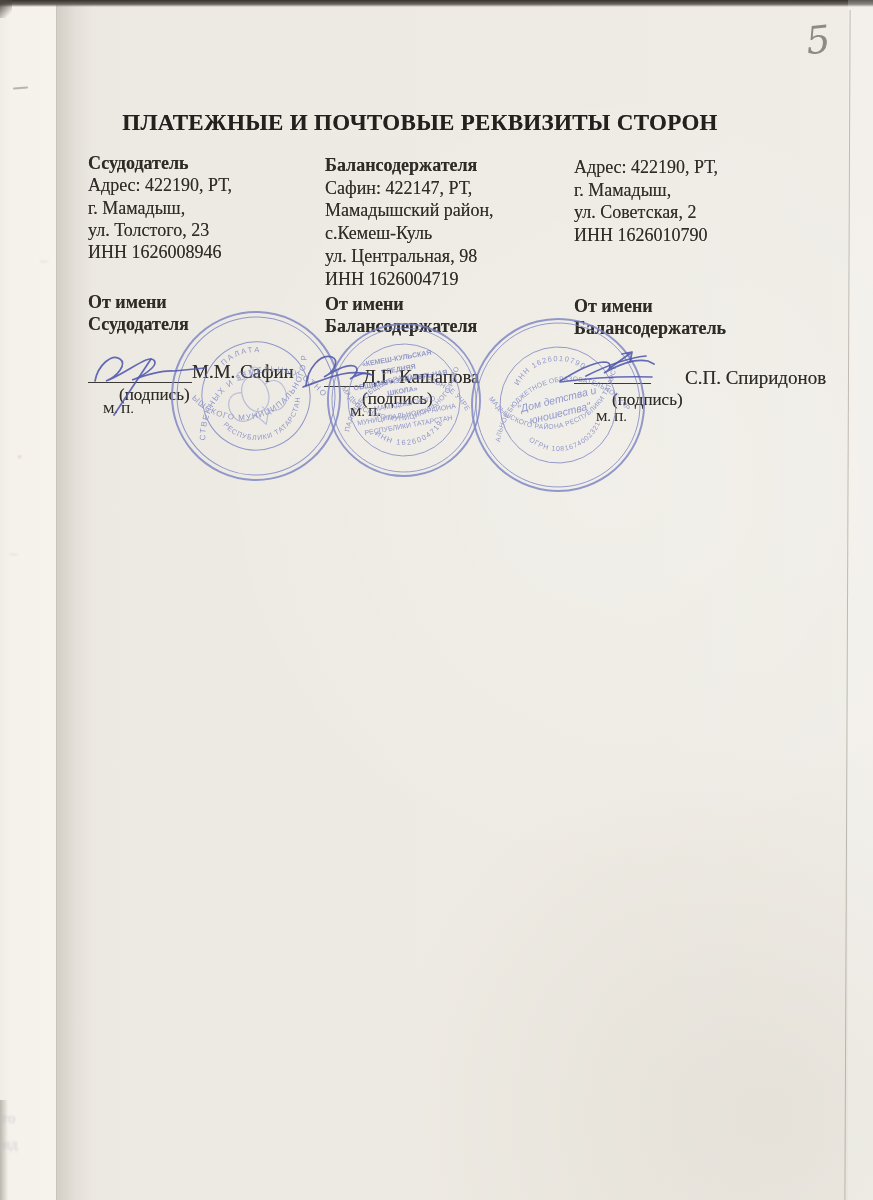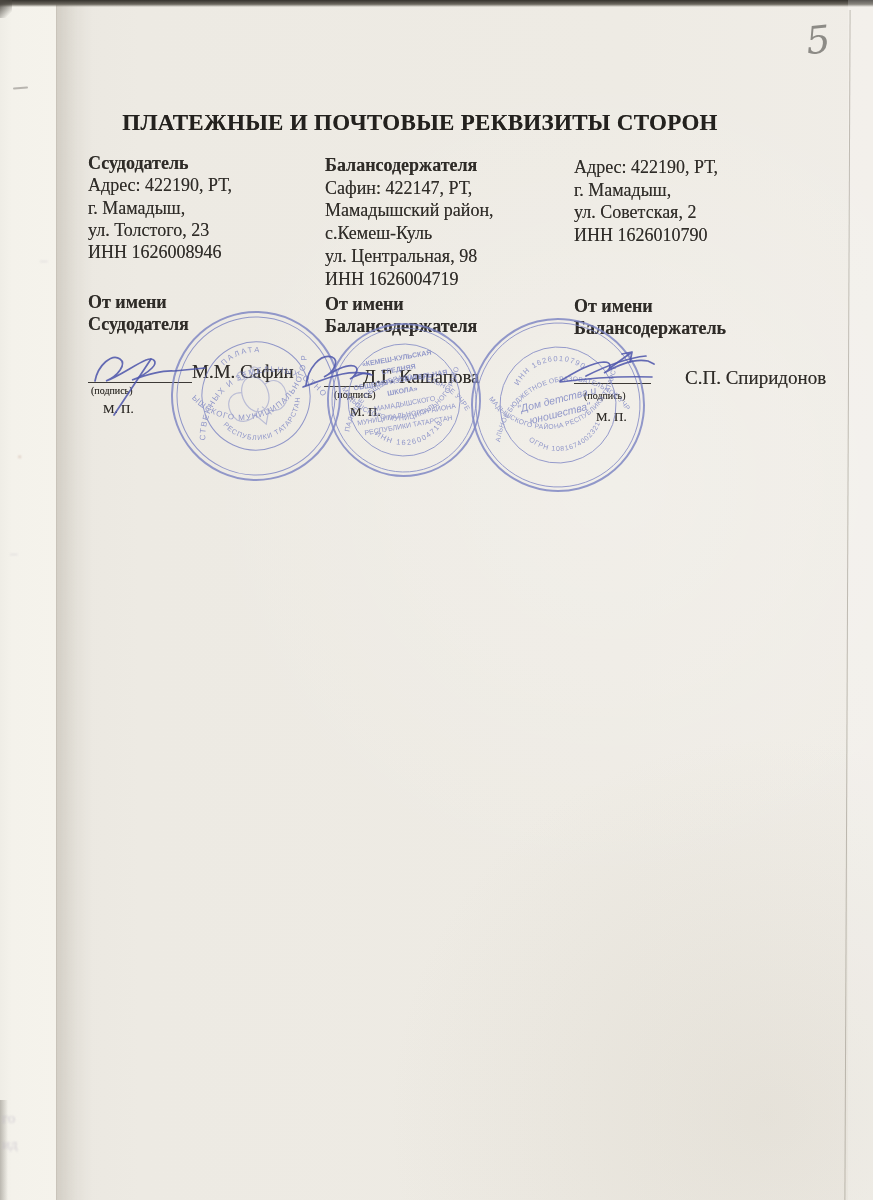--- a/index.html
+++ b/index.html
@@ -47,21 +47,21 @@
   .ob2{left:325px;top:293px;}
   .ob3{left:574px;top:295px;}
   .signer{position:absolute;font-size:19px;white-space:nowrap;}
   .n1{left:192px;top:361px;}
   .n2{left:363px;top:366px;}
   .n3{left:650px;top:367px;margin-left:35px;}
   .sigline{position:absolute;height:1px;background:#3c3935;}
   .sl1{left:88px;top:382px;width:104px;}
   .sl2{left:324px;top:386px;width:40px;}
   .sl3{left:574px;top:383px;width:77px;}
-  .caption{position:absolute;font-size:10px;}
+  .caption{position:absolute;font-size:17px;margin-left:28px;}
   .pc1{left:91px;top:385px;}
   .pc2{left:334px;top:389px;}
   .pc3{left:584px;top:390px;}
   .mp{position:absolute;font-size:13px;}
   .mp1{left:103px;top:401px;}
   .mp2{left:350px;top:404px;}
   .mp3{left:596px;top:409px;}
   
   .stamp{position:absolute;filter:blur(.35px);opacity:.82;}
   .stamp text{fill:#7d85c3;font-family:"Liberation Sans",sans-serif;}

